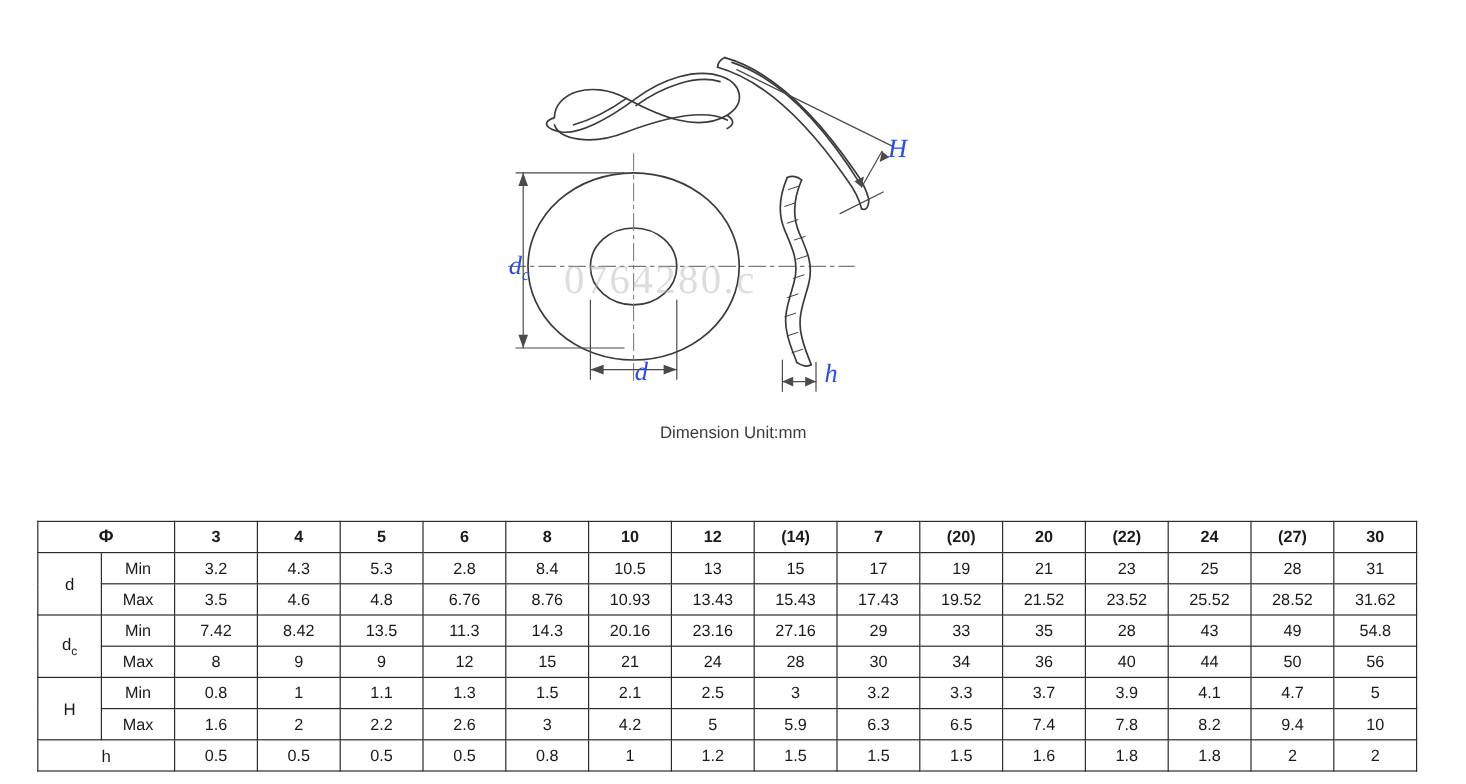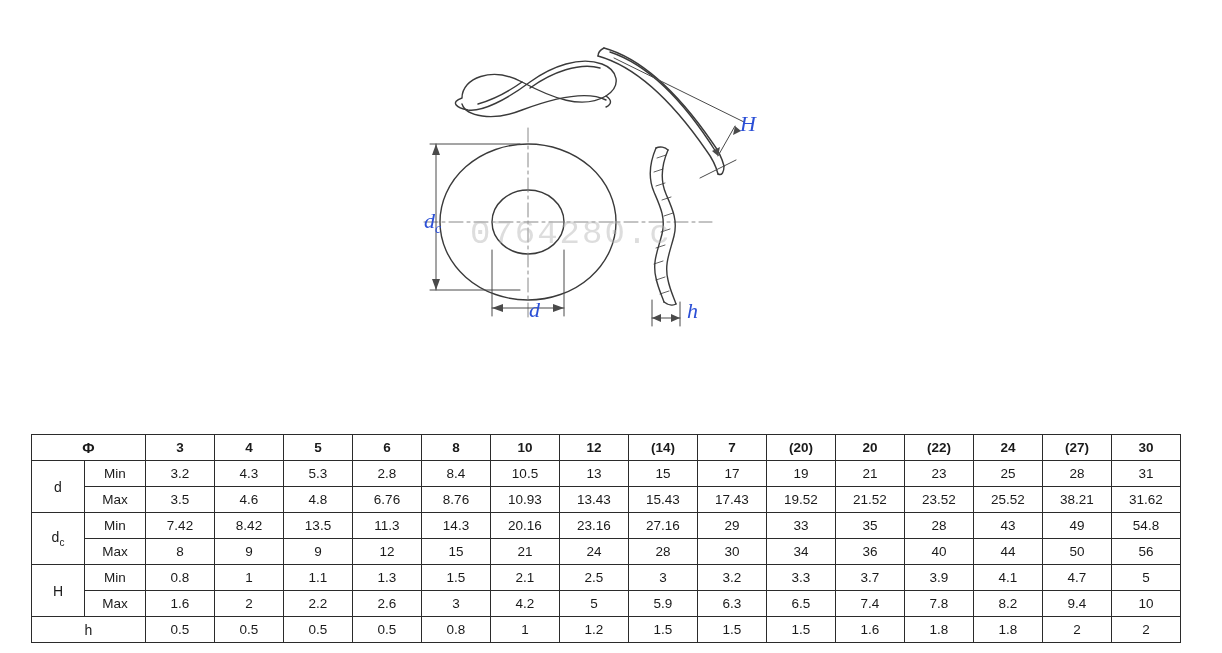--- a/index.html
+++ b/index.html
@@ -33,21 +33,21 @@
     top: 352px;
     width: 1222px;
     text-align: center;
     font-size: 14px;
     color: #3a3a3a;
   }
   .watermark {
     position: absolute;
     left: 470px;
     top: 215px;
-    font-family: Liberation Mono, monospace;
+    font-family: Liberation Serif, serif;
     font-size: 34px;
     color: rgba(180,180,180,0.45);
     letter-spacing: 2px;
     pointer-events: none;
     user-select: none;
   }
   table#dim-table {
     position: absolute;
     left: 31px;
     top: 434px;
@@ -179,20 +179,21 @@
   <div style="position:absolute;left:424px;top:208px;font-family:'Liberation Serif',serif;font-style:italic;font-size:22px;color:#2b4fd6;"><span>d</span><span style="font-size:14px;vertical-align:sub;">c</span></div>
 
   <div style="position:absolute;left:529px;top:297px;font-family:'Liberation Serif',serif;font-style:italic;font-size:22px;color:#2b4fd6;">d</div>
 
   <div style="position:absolute;left:740px;top:111px;font-family:'Liberation Serif',serif;font-style:italic;font-size:22px;color:#2b4fd6;">H</div>
 
   <div style="position:absolute;left:687px;top:298px;font-family:'Liberation Serif',serif;font-style:italic;font-size:22px;color:#2b4fd6;">h</div>
 
   <div class="watermark">0764280.c</div>
 
+  <div class="unit-caption">Dimension Unit:mm</div>
 </div>
 
 <table id="dim-table">
   <tbody id="table-body">
       <tr>
         <th class="phi-head" colspan="2">Φ</th>
         <th class="col-val">3</th>
         <th class="col-val">4</th>
         <th class="col-val">5</th>
         <th class="col-val">6</th>
@@ -235,21 +236,21 @@
         <td class="col-val">6.76</td>
         <td class="col-val">8.76</td>
         <td class="col-val">10.93</td>
         <td class="col-val">13.43</td>
         <td class="col-val">15.43</td>
         <td class="col-val">17.43</td>
         <td class="col-val">19.52</td>
         <td class="col-val">21.52</td>
         <td class="col-val">23.52</td>
         <td class="col-val">25.52</td>
-        <td class="col-val">38.21</td>
+        <td class="col-val">28.52</td>
         <td class="col-val">31.62</td>
       </tr>
       <tr>
         <td rowspan="2" class="col-label rowlabel"><span>d</span><span class="sub">c</span></td>
         <td class="col-sub">Min</td>
         <td class="col-val">7.42</td>
         <td class="col-val">8.42</td>
         <td class="col-val">13.5</td>
         <td class="col-val">11.3</td>
         <td class="col-val">14.3</td>

